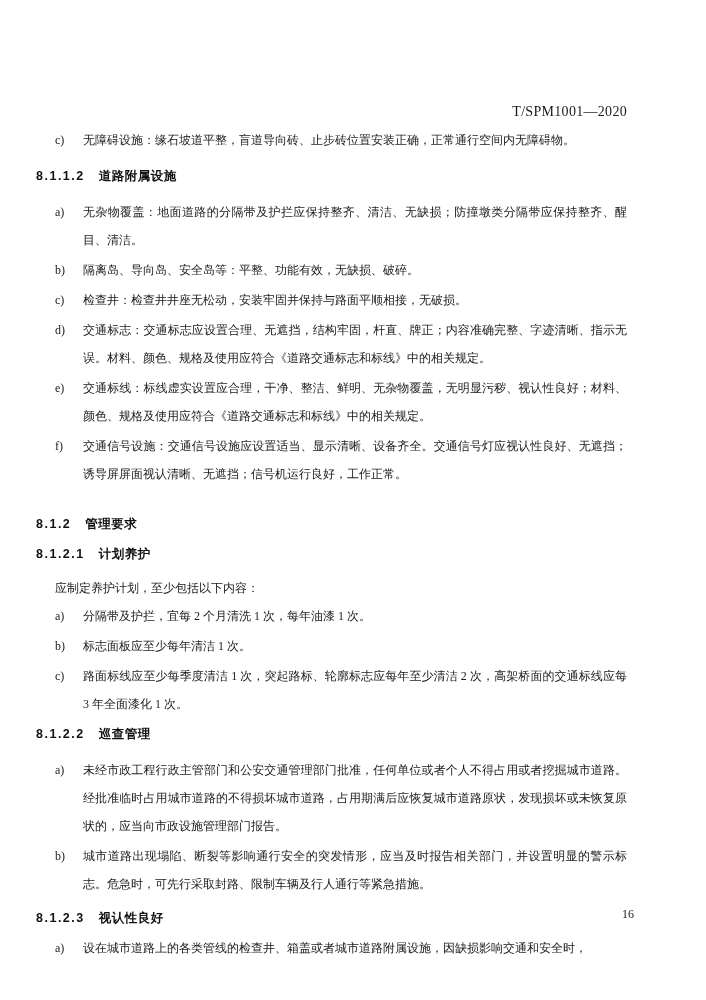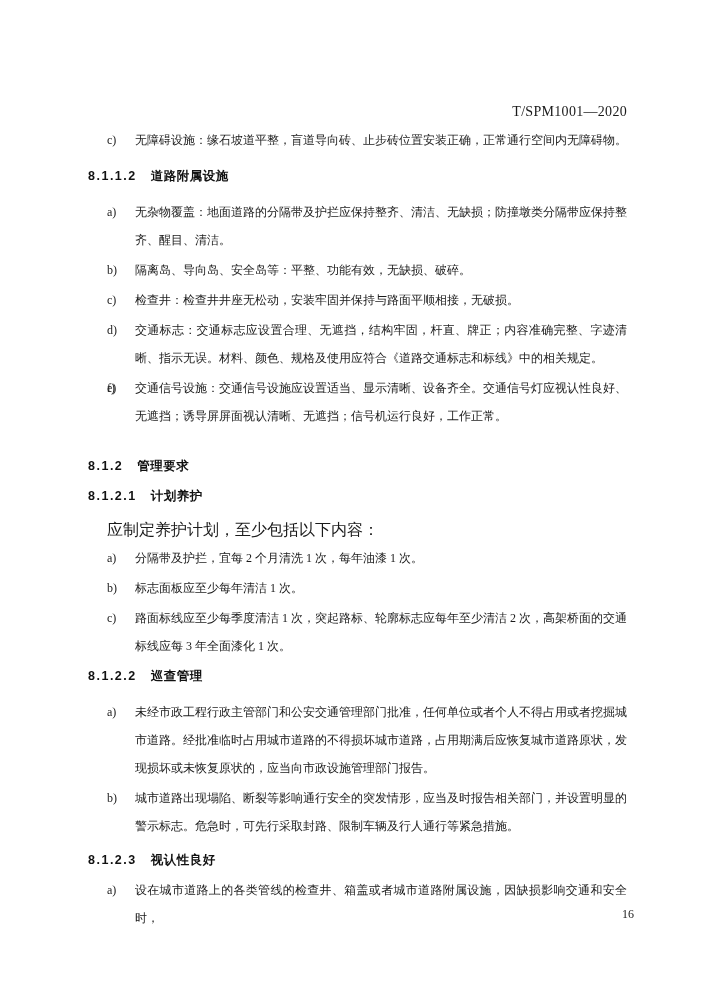--- a/index.html
+++ b/index.html
@@ -5,21 +5,21 @@
   html, body { margin: 0; padding: 0; background: #ffffff; }
   body {
     width: 706px; height: 1000px; position: relative;
     font-family: "Liberation Serif", "DejaVu Serif", serif;
     color: #1a1a1a;
     -webkit-font-smoothing: antialiased;
   }
   .page {
     box-sizing: border-box;
     width: 706px; height: 1000px;
-    padding: 98px 79px 0 88px;
+    padding: 98px 79px 0 36px;
     position: relative;
     background: #ffffff;
   }
   .doc-code {
     text-align: right;
     font-size: 14px;
     line-height: 28px;
     letter-spacing: 0.3px;
   }
   .body-line { font-size: 12px; line-height: 28px; }
@@ -41,21 +41,21 @@
     font-family: "Liberation Sans", "DejaVu Sans", sans-serif;
     font-weight: bold;
     font-size: 12.5px;
     line-height: 28px;
     color: #111;
   }
   .heading .h-num { letter-spacing: 1.5px; margin-right: 14px; }
   .heading .h-title { letter-spacing: 0.5px; }
   .para {
     padding-left: 19px;
-    font-size: 16px;
+    font-size: 12px;
     line-height: 28px;
     text-align: justify;
   }
   .h8112  { margin-top: 8px; }
   .list-8112 { margin-top: 8px; }
   .h812   { margin-top: 22px; }
   .h8121  { margin-top: 2px; }
   .para-8121 { margin-top: 6px; }
   .list-8121 { margin-top: 0; }
   .h8122  { margin-top: 2px; }
@@ -97,20 +97,21 @@
     <div class="li">
       <span class="li-label">c)</span>
       <span>检查井：检查井井座无松动，安装牢固并保持与路面平顺相接，无破损。</span>
     </div>
     <div class="li">
       <span class="li-label">d)</span>
       <span>交通标志：交通标志应设置合理、无遮挡，结构牢固，杆直、牌正；内容准确完整、字迹清晰、指示无误。材料、颜色、规格及使用应符合《道路交通标志和标线》中的相关规定。</span>
     </div>
     <div class="li">
       <span class="li-label">e)</span>
+      <span>交通标线：标线虚实设置应合理，干净、整洁、鲜明、无杂物覆盖，无明显污秽、视认性良好；材料、颜色、规格及使用应符合《道路交通标志和标线》中的相关规定。</span>
     </div>
     <div class="li">
       <span class="li-label">f)</span>
       <span>交通信号设施：交通信号设施应设置适当、显示清晰、设备齐全。交通信号灯应视认性良好、无遮挡；诱导屏屏面视认清晰、无遮挡；信号机运行良好，工作正常。</span>
     </div>
   </div>
 
   <div class="heading h812">
     <span class="h-num">8.1.2</span><span class="h-title">管理要求</span>
   </div>

